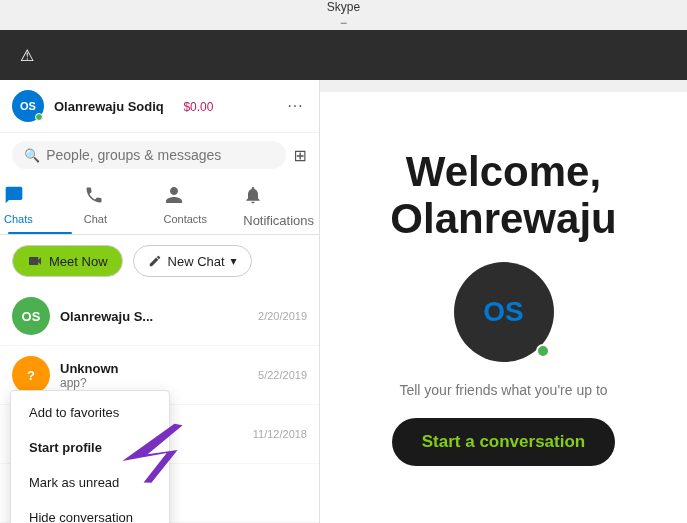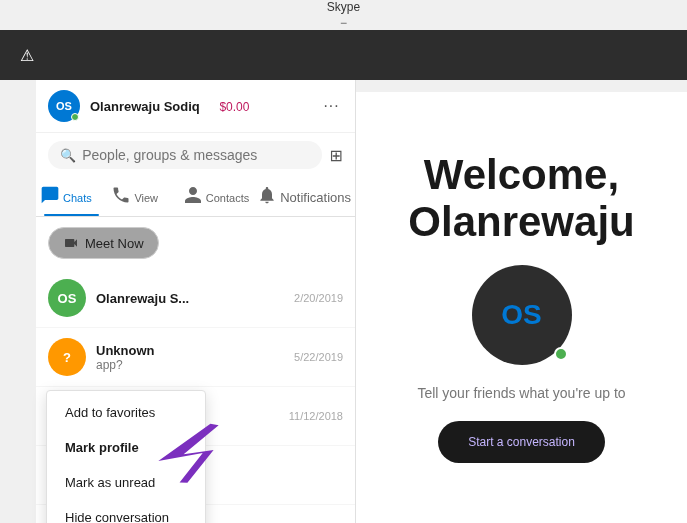--- a/index.html
+++ b/index.html
@@ -53,21 +53,20 @@
       height: 50px;
     }
     .warning-icon {
       font-size: 16px;
     }
 
     
     .app-body {
       display: flex;
       flex: 1;
-      padding-left: 36px;
     }
 
     
     .left-panel {
       width: 320px;
       background: #fff;
       display: flex;
       flex-direction: column;
       border-right: 1px solid #e0e0e0;
       position: relative;
@@ -152,21 +151,21 @@
     .grid-btn { color: #555; font-size: 16px; cursor: pointer; }
 
     
     .nav-tabs {
       display: flex;
       border-bottom: 1px solid #e0e0e0;
     }
     .nav-tab {
       flex: 1;
       display: flex;
-      align-items: center;
+      flex-direction: column;
       padding: 8px 4px 6px;
       cursor: pointer;
       color: #666;
       font-size: 11px;
       gap: 3px;
       position: relative;
     }
     .nav-tab.active {
       color: #0078d4;
     }
@@ -185,21 +184,21 @@
     
     .action-btns {
       display: flex;
       gap: 10px;
       padding: 10px 12px;
     }
     .btn-meet-now {
       display: flex;
       align-items: center;
       gap: 6px;
-      background: #a3a3a3;
+      background: #84cc16;
       border: 1px solid #ccc;
       border-radius: 20px;
       padding: 7px 14px;
       font-size: 13px;
       cursor: pointer;
       color: #222;
       font-weight: 500;
     }
     .btn-new-chat {
       display: flex;
@@ -292,26 +291,26 @@
       border-radius: 50%;
       border: 2px solid #fff;
     }
     .tell-friends-text {
       font-size: 14px;
       color: #777;
       text-align: left;
     }
     .start-conversation-btn {
       background: #1a1a1a;
-      color: #c4b5fd;
+      color: #84cc16;
       border: none;
       border-radius: 25px;
       padding: 14px 30px;
-      font-size: 12px;
-      font-weight: 400;
+      font-size: 17px;
+      font-weight: 700;
       cursor: pointer;
     }
 
     
     .context-menu {
       position: absolute;
       top: 310px;
       left: 10px;
       background: #fff;
       border: 1px solid #e0e0e0;
@@ -389,21 +388,21 @@
               </svg>
           </span>
           <span style="color:#0078d4;font-size:11px;">Chats</span>
         </div>
         <div class="nav-tab">
           <span class="nav-tab-icon">
             <svg width="20" height="20" viewBox="0 0 24 24" fill="#666">
                 <path d="M6.6 10.8c1.4 2.8 3.8 5.1 6.6 6.6l2.2-2.2c.3-.3.7-.4 1-.2 1.1.4 2.3.6 3.6.6.6 0 1 .4 1 1V20c0 .6-.4 1-1 1-9.4 0-17-7.6-17-17 0-.6.4-1 1-1h3.5c.6 0 1 .4 1 1 0 1.3.2 2.5.6 3.6.1.3 0 .7-.2 1L6.6 10.8z"></path>
               </svg>
           </span>
-          <span style="font-size:11px;color:#666;">View</span>
+          <span style="font-size:11px;color:#666;">Chat</span>
         </div>
         <div class="nav-tab">
           <span class="nav-tab-icon">
             <svg width="20" height="20" viewBox="0 0 24 24" fill="#666">
                 <path d="M12 12c2.7 0 4.8-2.1 4.8-4.8S14.7 2.4 12 2.4 7.2 4.5 7.2 7.2 9.3 12 12 12zm0 2.4c-3.2 0-9.6 1.6-9.6 4.8v2.4h19.2v-2.4c0-3.2-6.4-4.8-9.6-4.8z"></path>
               </svg>
           </span>
           <span style="font-size:11px;color:#666;">Contacts</span>
         </div>
         <div class="nav-tab">
@@ -415,20 +414,27 @@
           <span style="font-size:13px;color:#666;">Notifications</span>
         </div>
       </div>
 
       <div class="action-btns">
         <button class="btn-meet-now">
           <svg width="16" height="16" viewBox="0 0 24 24" fill="#444">
               <path d="M17 10.5V7c0-.6-.4-1-1-1H4c-.6 0-1 .4-1 1v10c0 .6.4 1 1 1h12c.6 0 1-.4 1-1v-3.5l4 4v-11l-4 4z"></path>
             </svg>
           <span>Meet Now</span>
+        </button>
+        <button class="btn-new-chat">
+          <svg width="14" height="14" viewBox="0 0 24 24" fill="#444">
+              <path d="M3 17.25V21h3.75L17.81 9.94l-3.75-3.75L3 17.25zM20.71 7.04c.39-.39.39-1.02 0-1.41l-2.34-2.34c-.39-.39-1.02-.39-1.41 0l-1.83 1.83 3.75 3.75 1.83-1.83z"></path>
+            </svg>
+          <span>New Chat</span>
+          <span style="font-size:12px;">▾</span>
         </button>
       </div>
 
       <div class="chat-list">
         <div class="chat-item">
           <div class="chat-avatar green">OS</div>
           <div class="chat-info">
             <div class="chat-name">Olanrewaju S...</div>
             <div class="chat-preview"></div>
           </div>
@@ -455,21 +461,21 @@
           <div class="chat-info">
             <div class="chat-name">hi</div>
             <div class="chat-preview">hi</div>
           </div>
           <span class="chat-date"></span>
         </div>
       </div>
 
       <div class="context-menu">
         <div class="context-menu-item">Add to favorites</div>
-        <div class="context-menu-item" style="font-weight:600;">Mark profile</div>
+        <div class="context-menu-item" style="font-weight:600;">Start profile</div>
         <div class="context-menu-item">Mark as unread</div>
         <div class="context-menu-item">Hide conversation</div>
 
       </div>
 
       <div class="arrow-overlay">
         <svg class="purple-arrow" viewBox="0 0 120 80" xmlns="http://www.w3.org/2000/svg">
           <polygon points="110,10 30,40 90,45 50,75 60,78 105,45 65,40 120,15" fill="#7b2fbe" transform="rotate(-15, 60, 45)"></polygon>
         </svg>
       </div>

